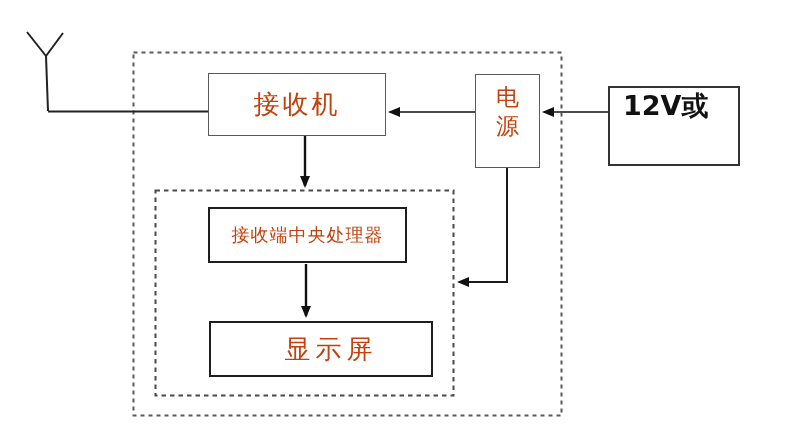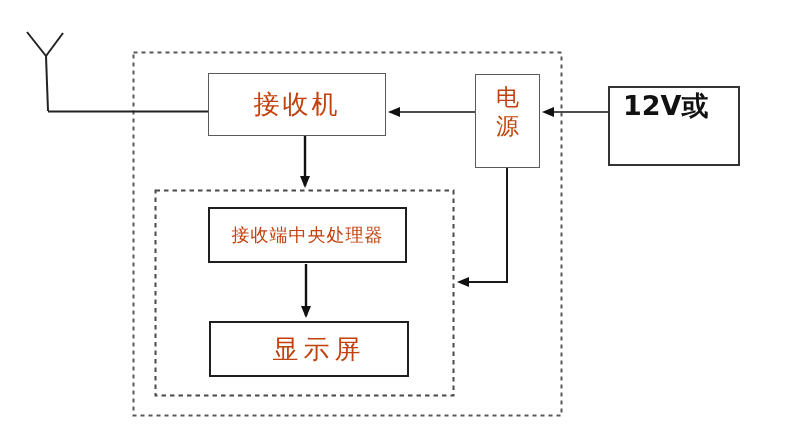--- a/index.html
+++ b/index.html
@@ -48,21 +48,21 @@
     font-size: 23px;
     line-height: 1.25;
   }
   .node-cpu {
     left: 208px; top: 207px; width: 199px; height: 56px;
     border: 2px solid #1f1f1f;
     font-size: 18px;
     letter-spacing: 1px;
   }
   .node-display {
-    left: 209px; top: 321px; width: 200px; height: 56px;
+    left: 209px; top: 321px; width: 224px; height: 56px;
     border: 2px solid #1f1f1f;
     font-size: 26px;
     letter-spacing: 5px;
     padding-left: 20px;
   }
   .node-voltage {
     left: 608px; top: 86px; width: 132px; height: 80px;
     border: 2px solid #333333;
     flex-direction: column;
     align-items: flex-start;

